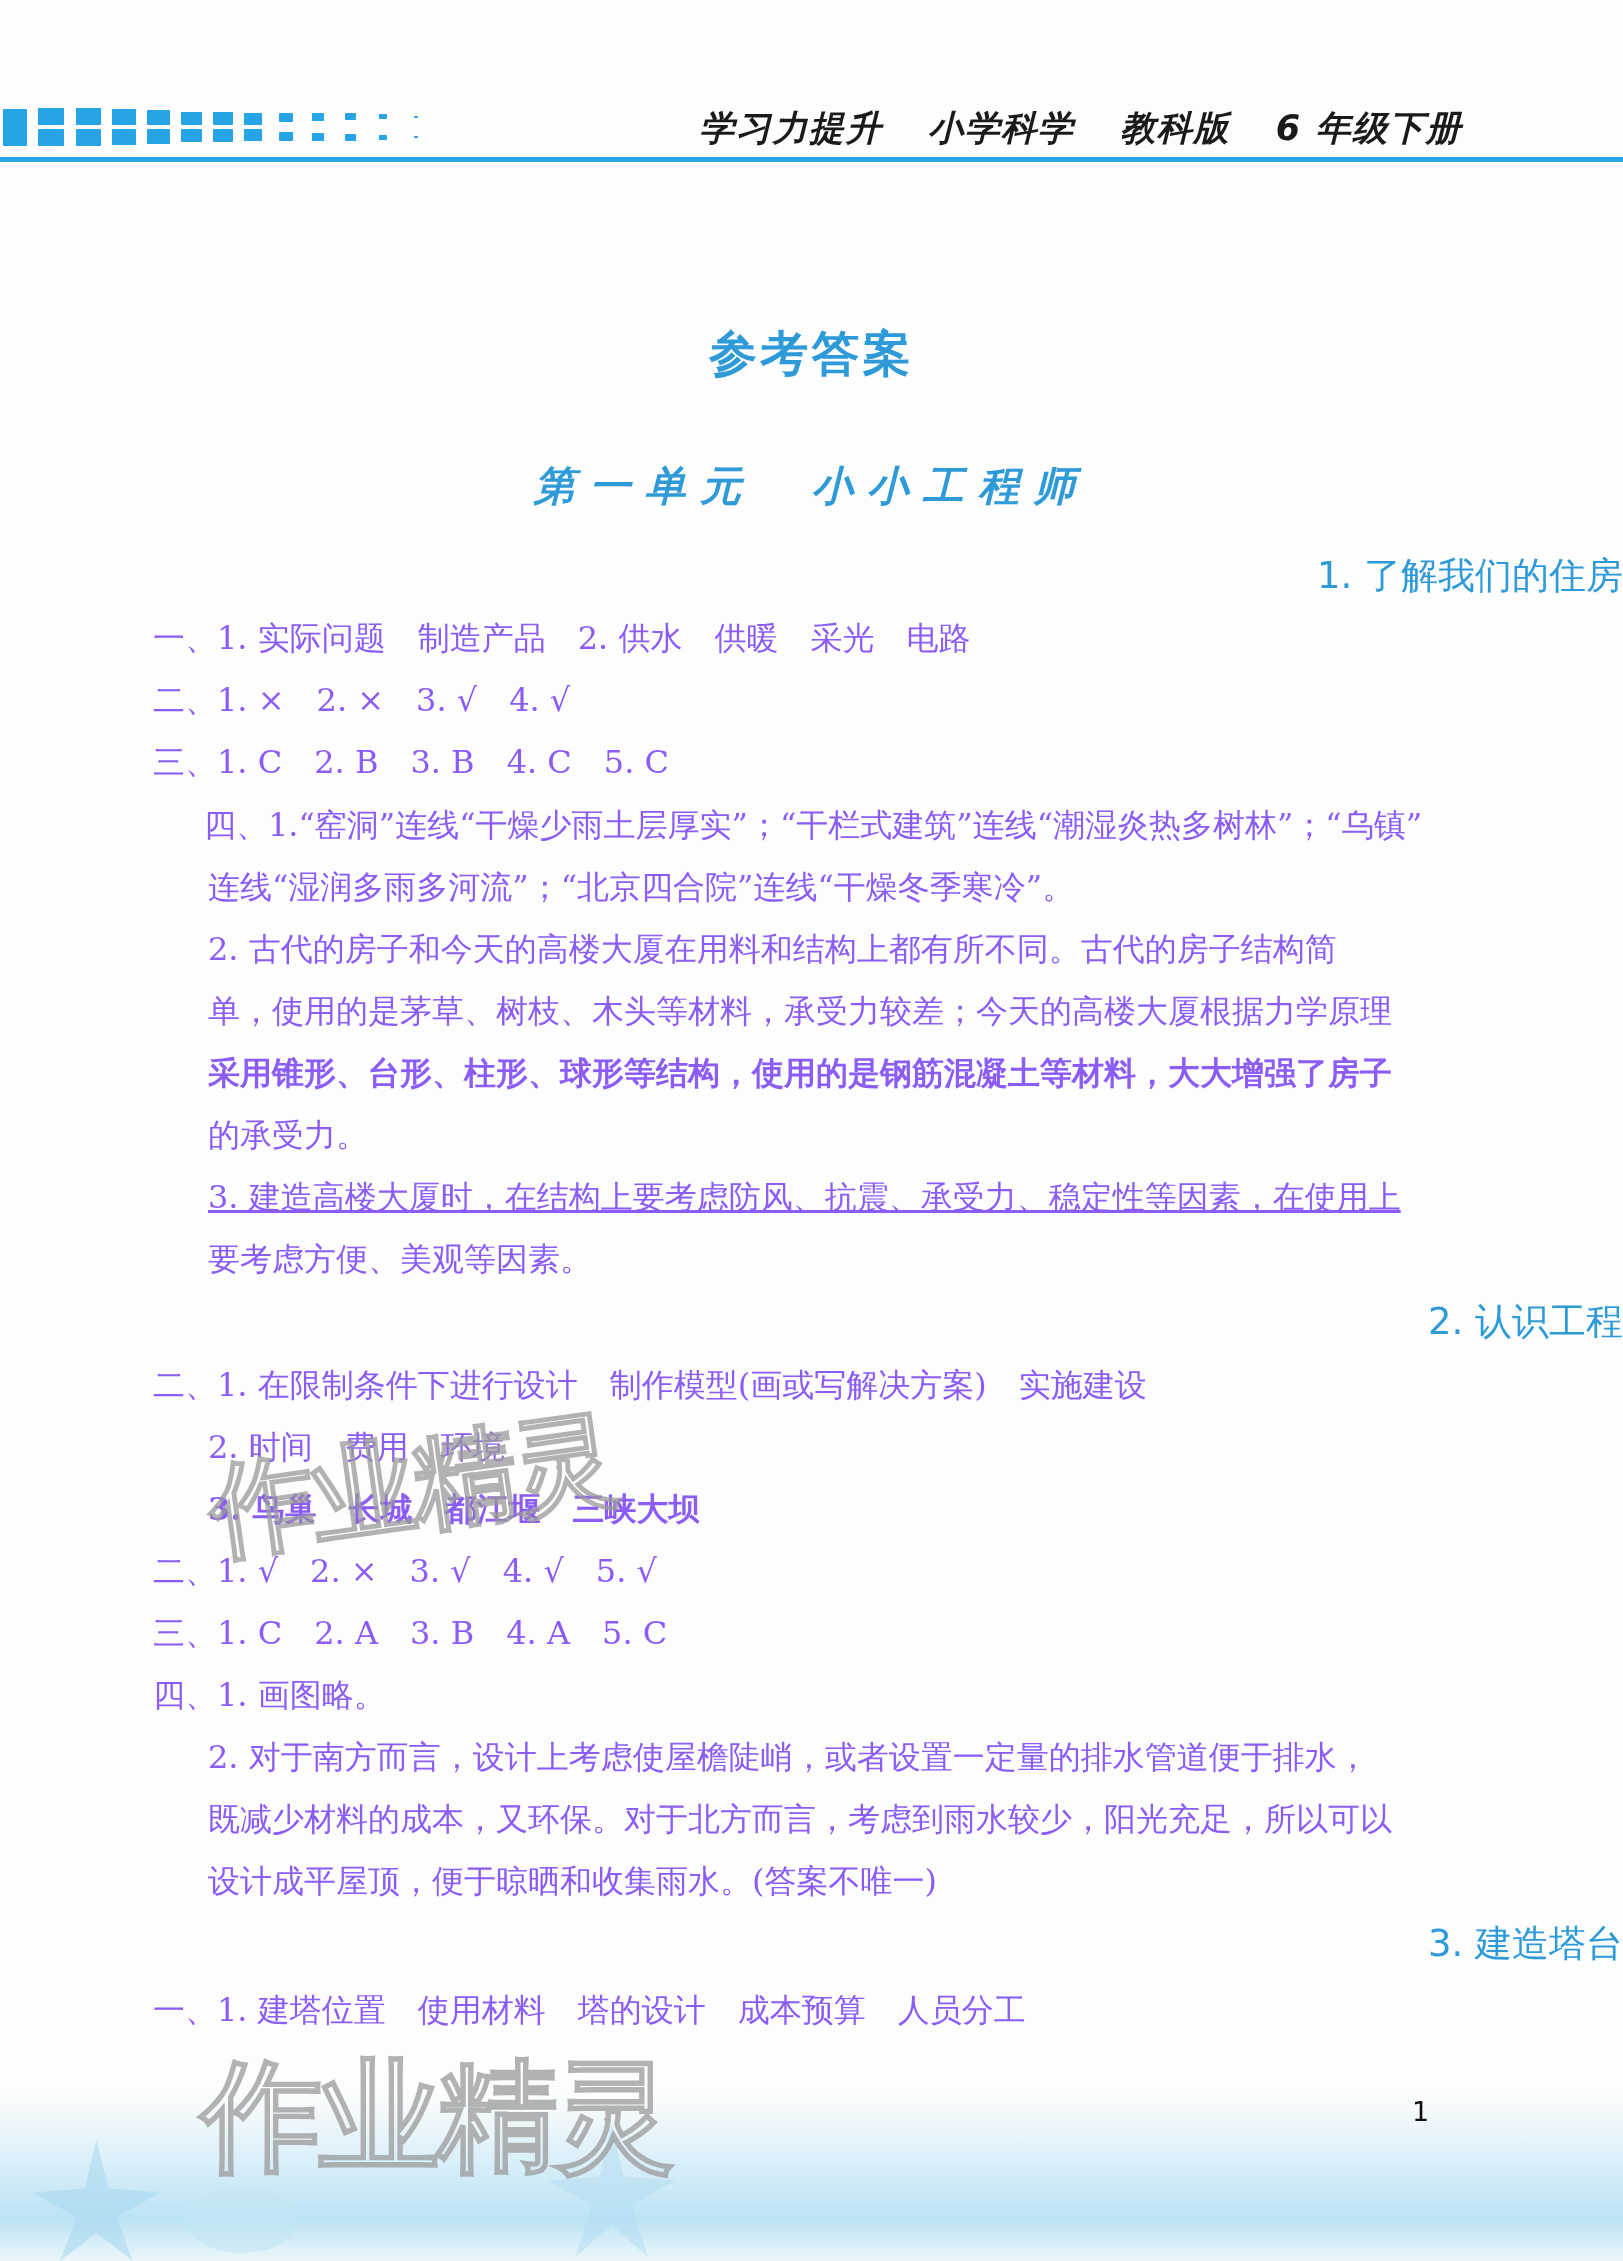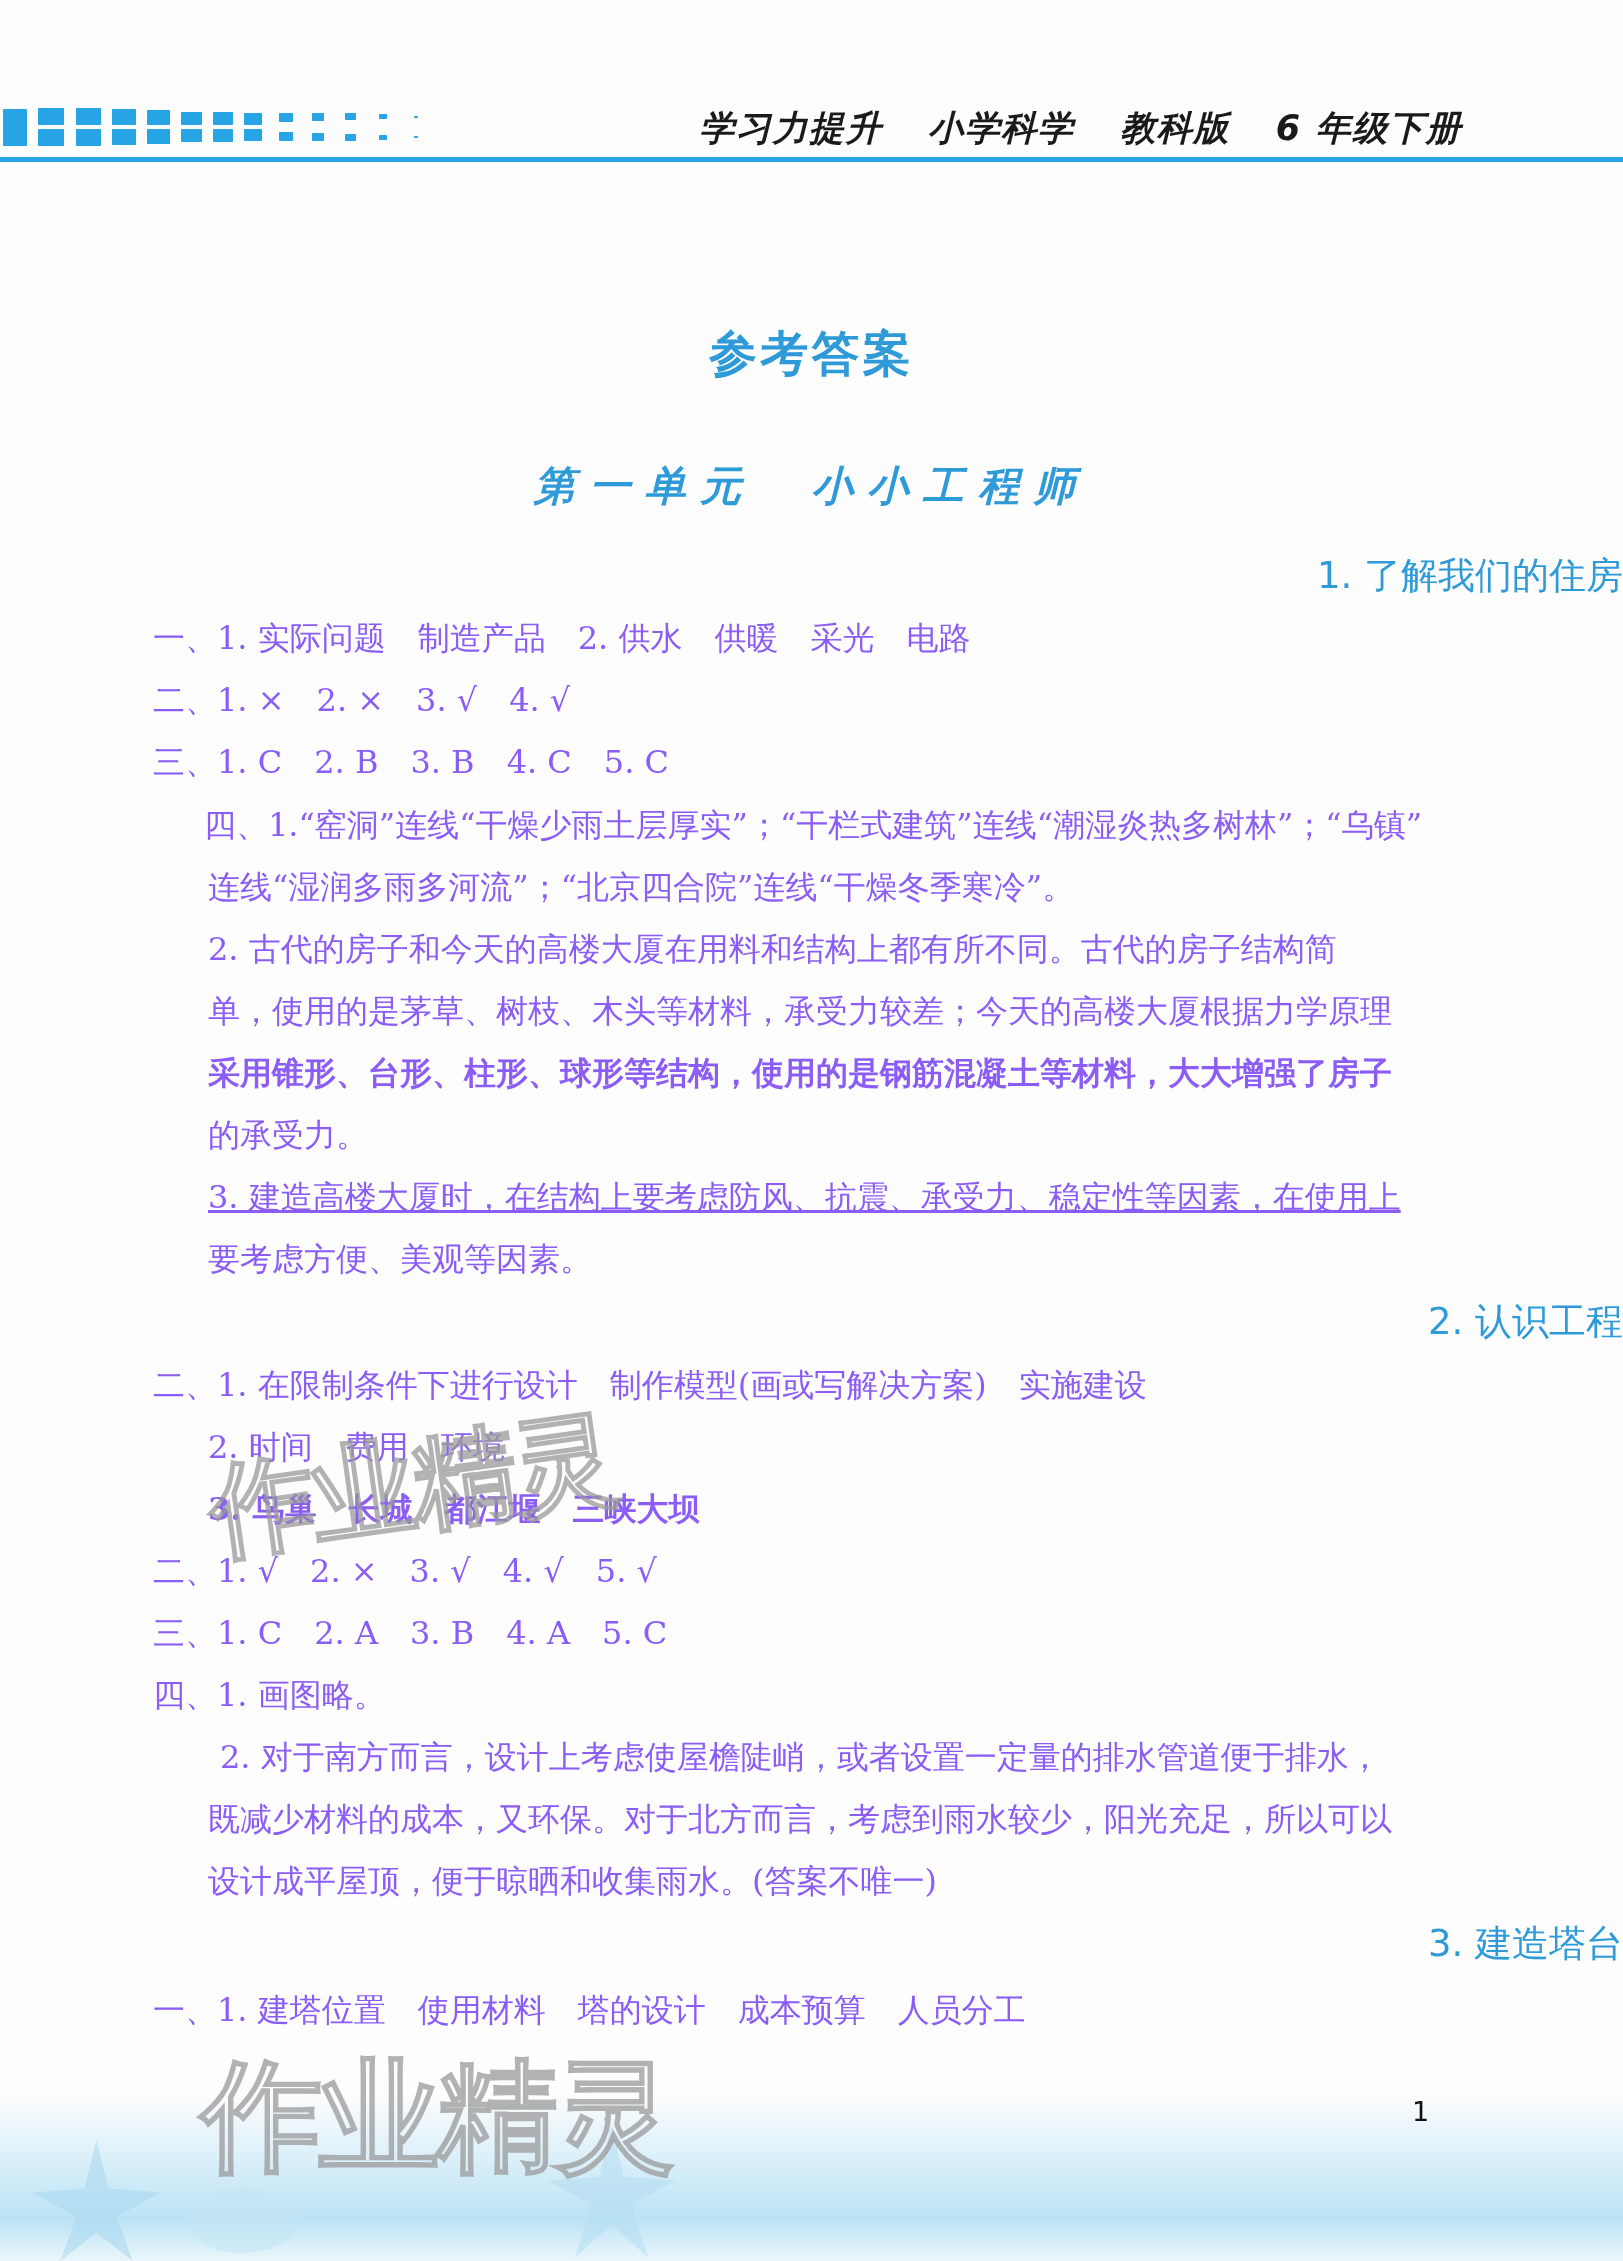--- a/index.html
+++ b/index.html
@@ -151,21 +151,21 @@
 <div class="line indent" style="top:1175px;text-decoration:underline;">3. 建造高楼大厦时，在结构上要考虑防风、抗震、承受力、稳定性等因素，在使用上</div>
 <div class="line indent" style="top:1237px;">要考虑方便、美观等因素。</div>
 
 <div class="section-title" style="top:1297px;">2. 认识工程</div>
 <div class="line" style="top:1363px;">二、1. 在限制条件下进行设计　制作模型(画或写解决方案)　实施建设</div>
 <div class="line indent" style="top:1425px;">2. 时间　费用　环境</div>
 <div class="line indent" style="top:1487px;font-weight:bold;">3. 鸟巢　长城　都江堰　三峡大坝</div>
 <div class="line" style="top:1549px;">二、1. √　2. ×　3. √　4. √　5. √</div>
 <div class="line" style="top:1611px;">三、1. C　2. A　3. B　4. A　5. C</div>
 <div class="line" style="top:1673px;">四、1. 画图略。</div>
-<div class="line indent" style="top:1735px;margin-left:12px;">2. 对于南方而言，设计上考虑使屋檐陡峭，或者设置一定量的排水管道便于排水，</div>
+<div class="line indent" style="top:1735px;">2. 对于南方而言，设计上考虑使屋檐陡峭，或者设置一定量的排水管道便于排水，</div>
 <div class="line indent" style="top:1797px;">既减少材料的成本，又环保。对于北方而言，考虑到雨水较少，阳光充足，所以可以</div>
 <div class="line indent" style="top:1859px;">设计成平屋顶，便于晾晒和收集雨水。(答案不唯一)</div>
 
 <div class="section-title" style="top:1919px;">3. 建造塔台</div>
 <div class="line" style="top:1988px;">一、1. 建塔位置　使用材料　塔的设计　成本预算　人员分工</div>
 
 <div class="footer-bg"></div>
 <svg class="starfish" style="left:24px;top:2124px;" width="306" height="137" viewBox="0 0 380 170">
   <path d="M90 20 L105 80 L170 85 L115 115 L135 170 L90 135 L45 170 L65 115 L10 85 L75 80 Z" fill="#a9d8ef"></path>
   <ellipse cx="270" cy="120" rx="70" ry="40" fill="#c4e6f5"></ellipse>

